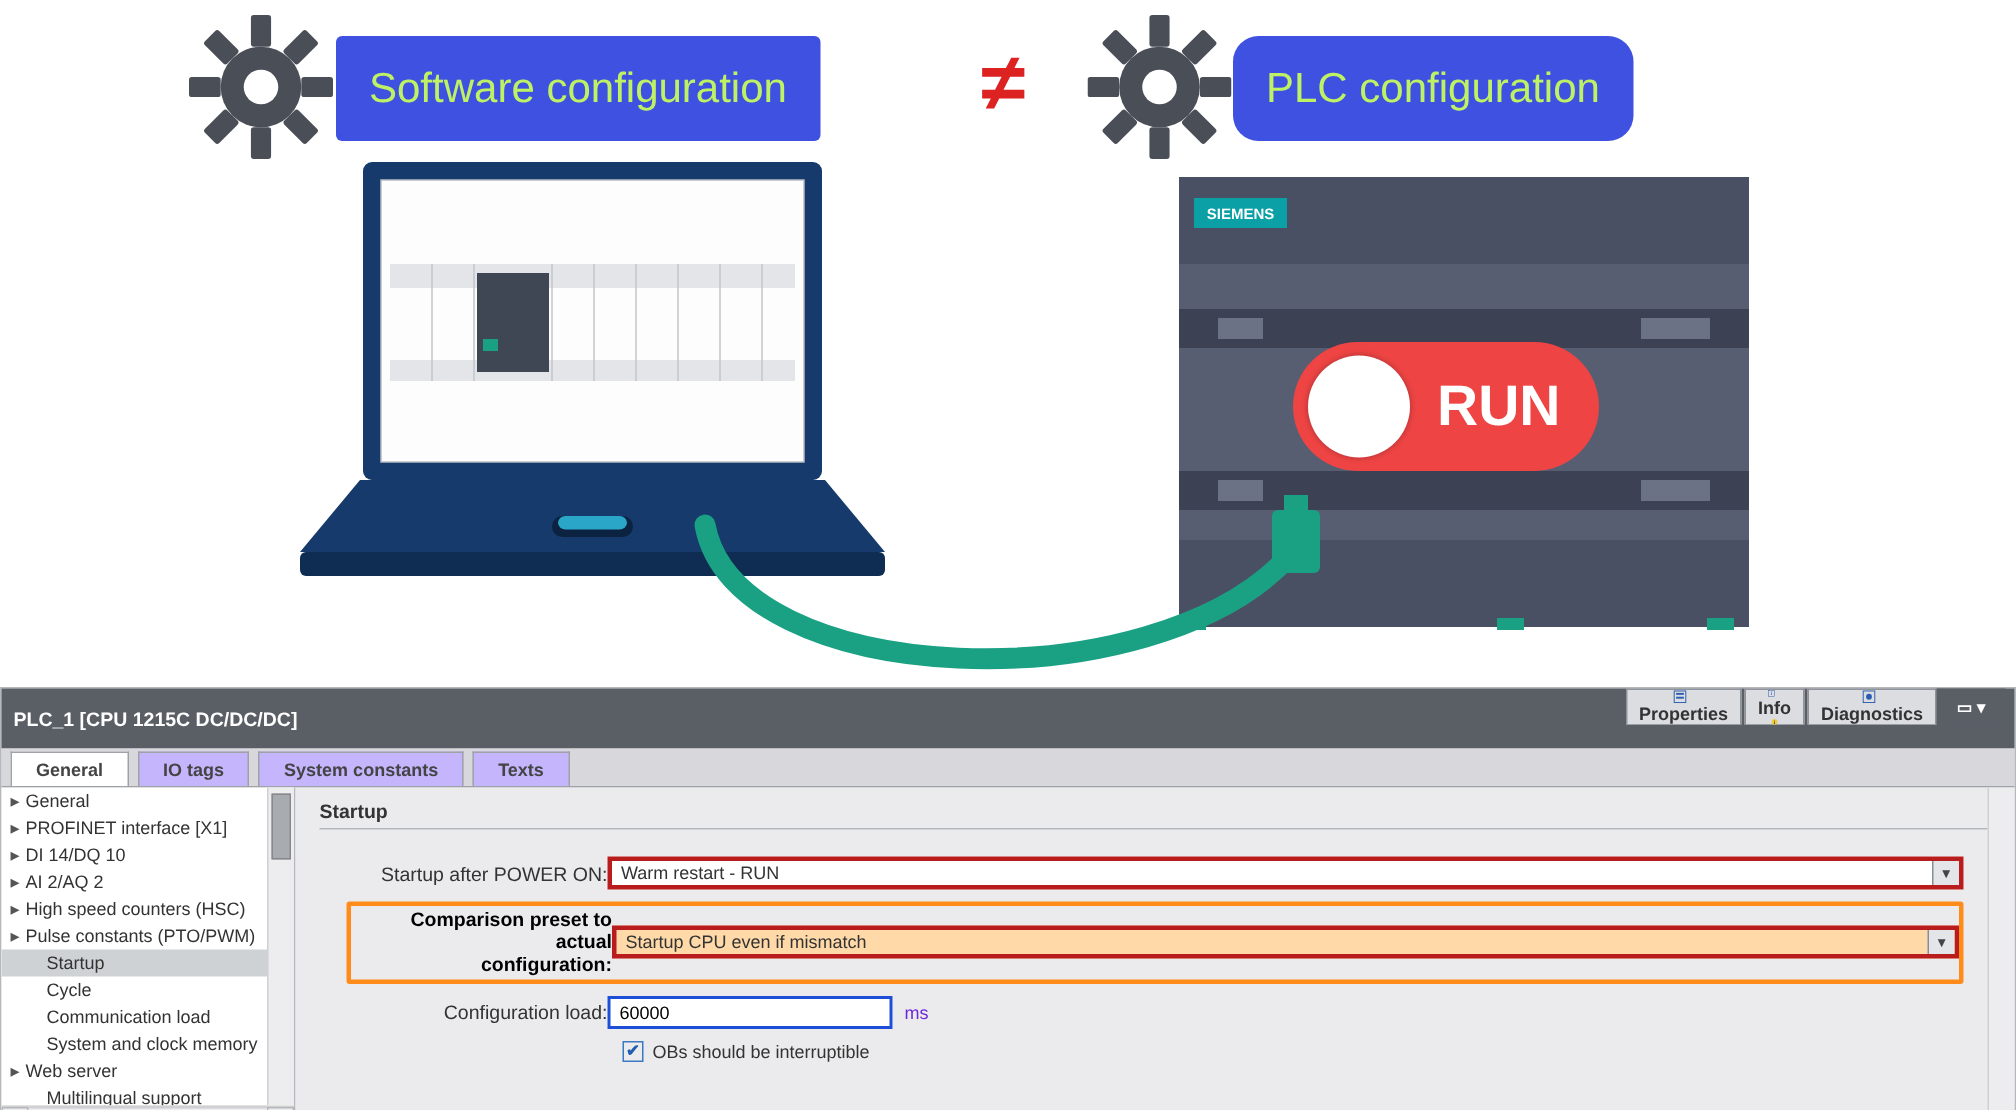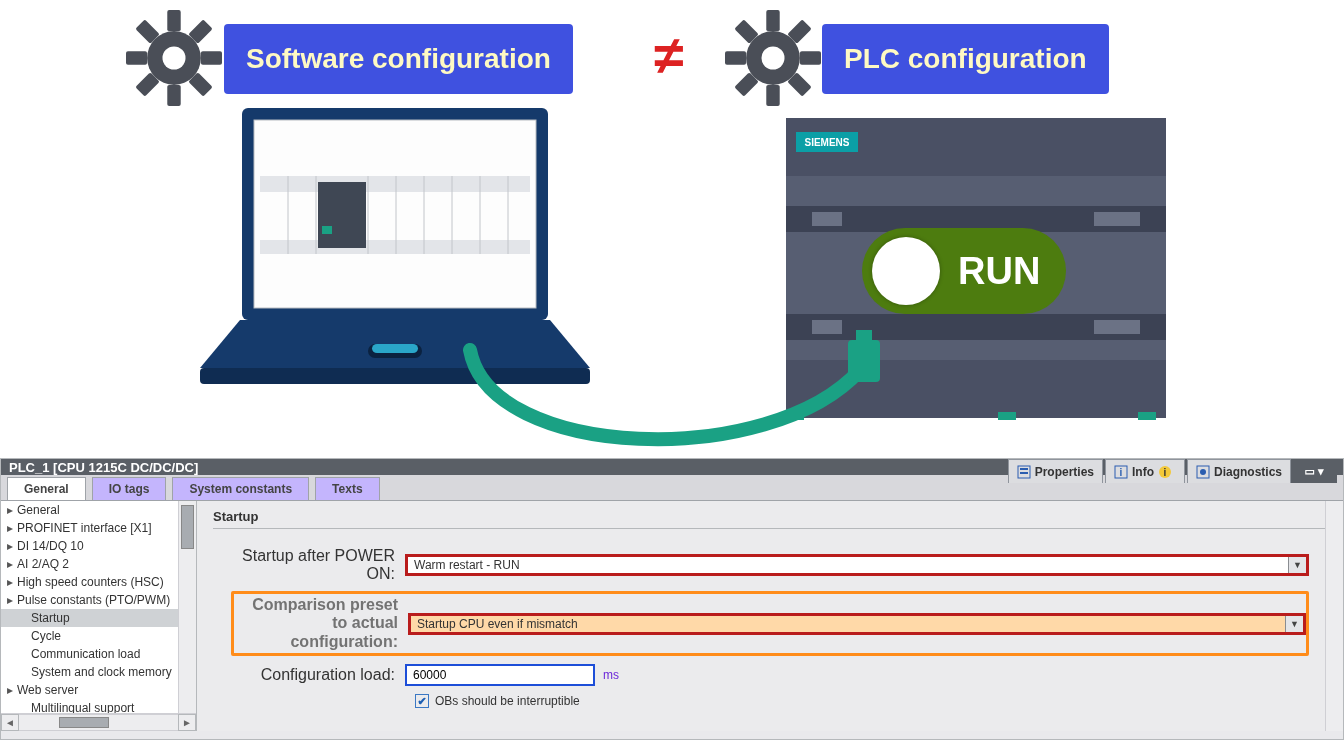--- a/index.html
+++ b/index.html
@@ -1,34 +1,34 @@
 <!DOCTYPE html>
 <html><head>
 <meta charset="utf-8">
 <style>
 * { box-sizing: border-box; margin: 0; padding: 0; }
 body { font-family: "Segoe UI", Tahoma, Arial, sans-serif; font-size: 12px; color: #333; background: #fff; width: 1344px; height: 740px; position: relative; overflow: hidden; }
 
 
 .illus { position: absolute; left: 0; top: 0; width: 1344px; height: 458px; }
-.badge { position: absolute; height: 70px; background: #3f51e0; color: #fef9c3; display: flex; align-items: center; padding: 0 22px; font-size: 28px; font-weight: 700; border-radius: 4px; }
+.badge { position: absolute; height: 70px; background: #3f51e0; color: #bef264; display: flex; align-items: center; padding: 0 22px; font-size: 28px; font-weight: 400; border-radius: 4px; }
 .gear { position: absolute; }
 .neq { position: absolute; color: #d22; font-size: 54px; font-weight: 700; }
 .laptop { position: absolute; }
 .plc { position: absolute; }
-.run-pill { position: absolute; background: #4d7c0f; border-radius: 50px; display: flex; align-items: center; padding-left: 10px; }
+.run-pill { position: absolute; background: #ef4444; border-radius: 50px; display: flex; align-items: center; padding-left: 10px; }
 .run-pill .knob { width: 68px; height: 68px; background: #fff; border-radius: 50%; box-shadow: 0 0 4px rgba(0,0,0,.3); }
 .run-pill .txt { color: #fff; font-size: 38px; font-weight: 700; margin: 0 26px 0 18px; }
 .cable { position: absolute; }
 
 
 .panel { position: absolute; left: 0; top: 458px; width: 1344px; height: 282px; border: 1px solid #b5b8bb; background: #e9e9ec; }
-.panel-title { height: 16px; background: #5a5f66; color: #fff; display: flex; align-items: center; padding-left: 8px; font-size: 13px; font-weight: 700; }
+.panel-title { height: 40px; background: #5a5f66; color: #fff; display: flex; align-items: center; padding-left: 8px; font-size: 13px; font-weight: 700; }
 .title-tabs { position: absolute; right: 6px; top: 0; height: 24px; display: flex; align-items: stretch; }
-.title-tabs .ttab { background: #dcdde0; border: 1px solid #8f949c; border-bottom: none; margin-left: 2px; display: flex; align-items: center; padding: 0 8px; font-size: 12px; color: #333; }
+.title-tabs .ttab { background: #dcdde0; border: 1px solid #8f949c; border-bottom: none; margin-left: 2px; display: flex; align-items: center; padding: 0 8px; font-size: 12px; color: #333; flex-direction: column; }
 .title-tabs .ttab svg { margin-right: 4px; }
 .title-tabs .winctl { width: 46px; display: flex; align-items: center; justify-content: center; color: #fff; font-size: 11px; background: #5a5f66; }
 
 .tabs { height: 26px; display: flex; align-items: flex-end; background: #d8d8dc; border-bottom: 1px solid #9fa3a8; padding-left: 6px; }
 .tabs .tab { background: #c4b5fd; border: 1px solid #9fa3a8; border-bottom: none; padding: 4px 16px; margin-right: 6px; color: #444; font-weight: 700; }
 .tabs .tab.active { background: #fff; }
 
 .body { display: flex; height: calc(100% - 24px - 26px); }
 .tree-wrap { width: 196px; border-right: 1px solid #b5b8bb; display: flex; flex-direction: column; background: #fff; }
 .tree { flex: 1; overflow: hidden; font-size: 12px; }
@@ -41,28 +41,28 @@
 .tree-hscroll { height: 18px; background: #ededef; border-top: 1px solid #cfcfd4; display: flex; align-items: center; }
 .tree-hscroll .btn { width: 18px; height: 100%; border: 1px solid #b5b8bb; display: flex; align-items: center; justify-content: center; font-size: 10px; color: #666; }
 .tree-hscroll .track { flex: 1; height: 100%; position: relative; border-top: 1px solid #cfcfd4; border-bottom: 1px solid #cfcfd4; }
 .tree-hscroll .thumb { position: absolute; top: 2px; bottom: 2px; left: 40px; width: 50px; background: #a8acb1; border: 1px solid #888; }
 
 .content { flex: 1; background: #ebebed; padding: 8px 16px 0 16px; overflow: hidden; position: relative; }
 .content-scroll { position: absolute; right: 0; top: 0; bottom: 0; width: 18px; background: #ededef; border-left: 1px solid #cfcfd4; }
 .content h3 { font-size: 13px; font-weight: 700; color: #333; border-bottom: 1px solid #b5b8bb; padding-bottom: 4px; margin-bottom: 10px; }
 .form { background: #ebebed; padding: 8px 18px 18px 18px; }
 .row { display: flex; align-items: center; margin-bottom: 8px; }
-.row .lbl { width: 174px; text-align: right; padding-right: 10px; font-size: 16px; color: #333; }
+.row .lbl { width: 174px; text-align: right; font-size: 13px; color: #333; }
 .row .ctl { flex: 1; display: flex; align-items: center; }
 .row .ctl .sel { flex: 1; height: 22px; border: 3px solid #b91c1c; background: #fff; display: flex; align-items: center; padding: 0 6px; position: relative; font-size: 12px; }
 .row .ctl .sel .dd { position: absolute; right: 0; top: 0; bottom: 0; width: 18px; border-left: 1px solid #8a8d91; display: flex; align-items: center; justify-content: center; background: #e4e5e8; font-size: 9px; color: #444; }
 .row .ctl .txtin { width: 190px; height: 22px; border: 2px solid #1d4ed8; background: #fff; padding: 0 6px; font-size: 12px; }
 .row .ctl .unit { margin-left: 8px; font-size: 12px; color: #6d28d9; }
 .row.hi { border: 3px solid #ff8c1a; border-radius: 2px; padding: 2px 0; }
-.row.hi .lbl { color: #737373; font-weight: 600; line-height: 1.15; }
+.row.hi .lbl { color: #000000; font-weight: 600; line-height: 1.15; }
 .row.hi .sel { background: #ffd9a8; }
 .chkrow { display: flex; align-items: center; margin-top: 4px; margin-left: 184px; }
 .chkrow .chk { width: 14px; height: 14px; border: 1px solid #3b78c4; margin-right: 6px; display: flex; align-items: center; justify-content: center; color: #1e5fb3; font-size: 11px; font-weight: 700; }
 </style>
 </head>
 <body>
 
 <div class="illus">
 
   <svg class="gear" style="left:126px; top:10px;" width="96" height="96" viewBox="0 0 100 100">
@@ -96,21 +96,21 @@
         <rect x="-7" y="-50" width="14" height="22" rx="2" transform="rotate(270)"></rect>
         <rect x="-7" y="-50" width="14" height="22" rx="2" transform="rotate(315)"></rect>
       </g>
       <circle cx="50" cy="50" r="12" fill="#fff"></circle>
     </g>
   </svg>
 
   <div class="badge" style="left:224px; top:24px;">
       <span>Software configuration</span>
     </div>
-  <div class="badge" style="left:822px; top:24px;">
+  <div class="badge" style="left:822px; top:24px;border-radius:17px;">
       <span>PLC configuration</span>
     </div>
   <div class="neq" style="left:654px; top:24px;"><span>≠</span></div>
 
   <svg class="laptop" style="left:200px; top:108px;" width="390" height="320" viewBox="0 0 390 320">
     <rect x="42" y="0" width="306" height="212" rx="6" fill="#153a6b"></rect>
     <rect x="54" y="12" width="282" height="188" fill="#fdfdfd" stroke="#b8bcc2"></rect>
 
     <rect x="60" y="18" width="270" height="50" fill="#fdfdfd"></rect>
     <rect x="60" y="68" width="270" height="16" fill="#e3e5e9"></rect>

